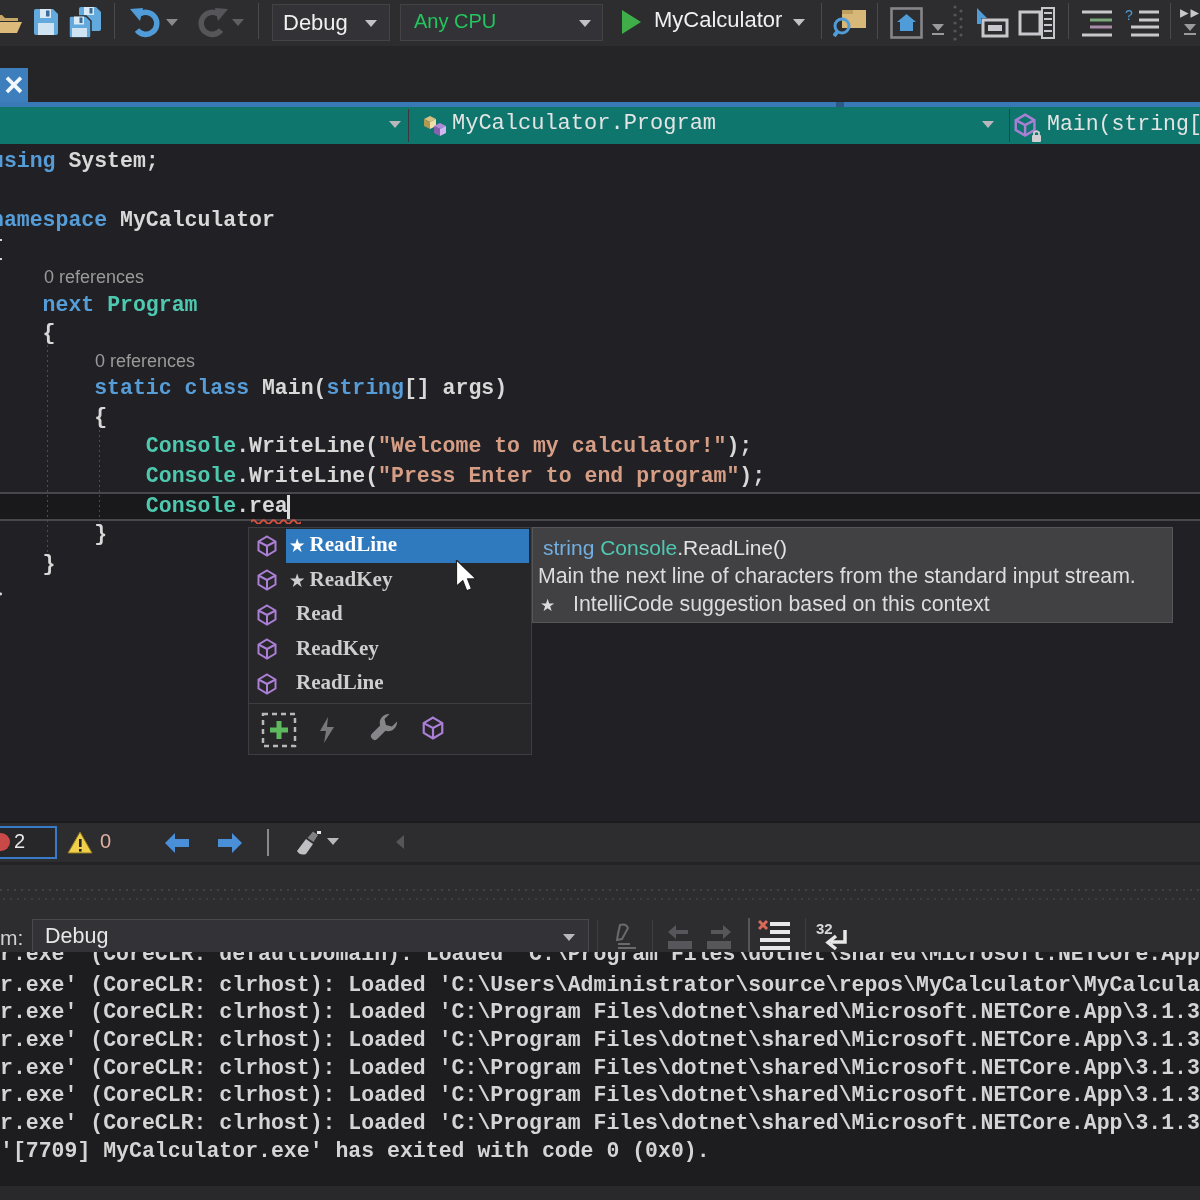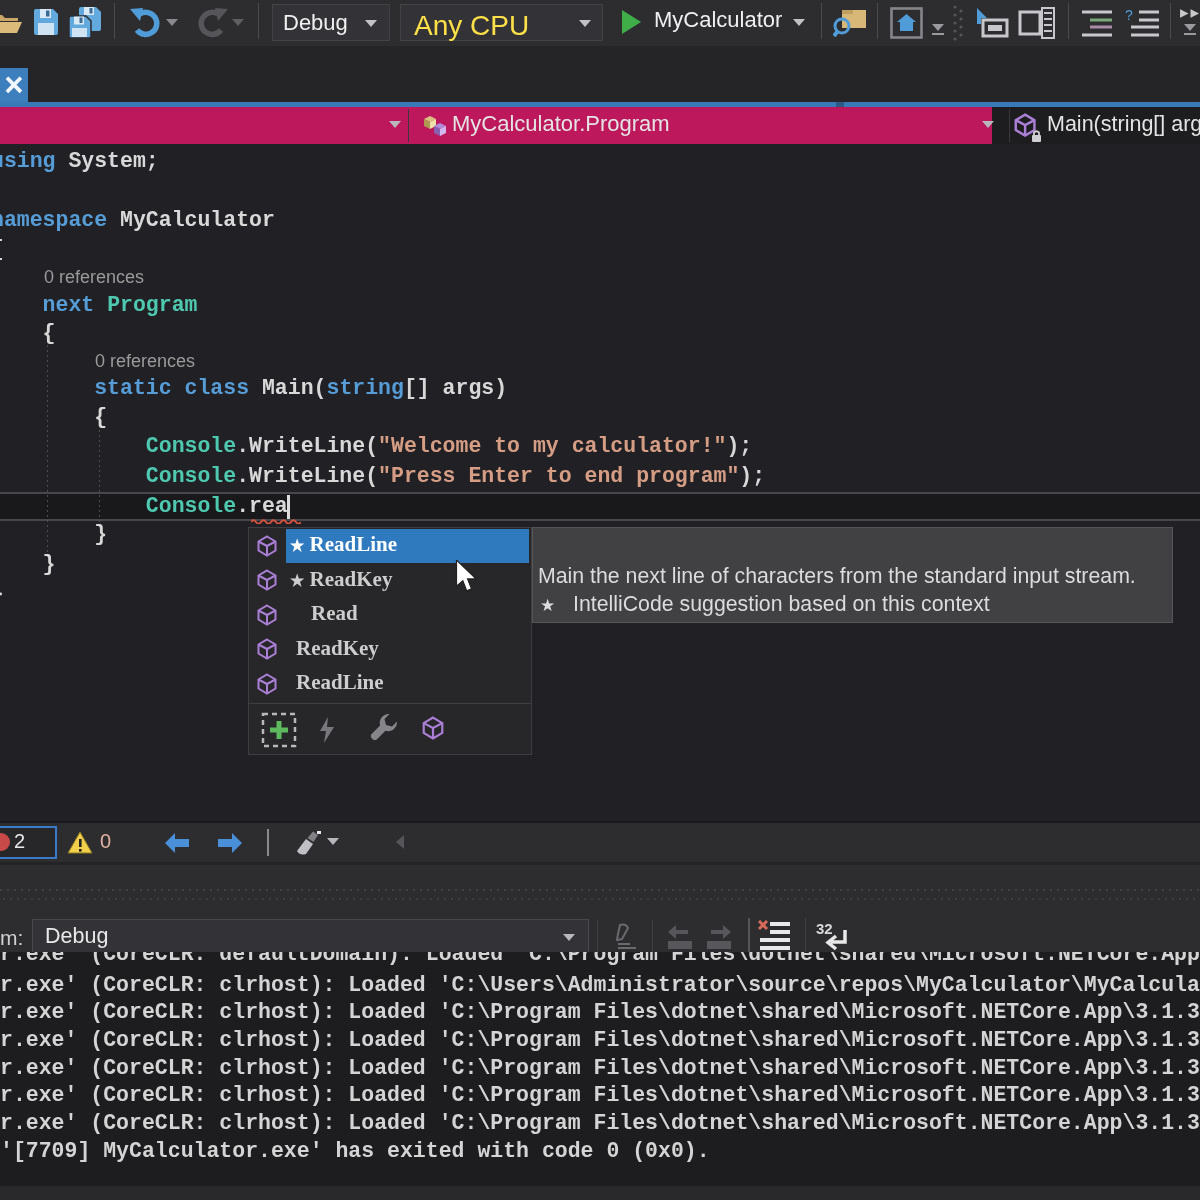--- a/index.html
+++ b/index.html
@@ -61,21 +61,21 @@
   </svg>
   <div class="abs" style="left:232px;top:19px;width:0;height:0;border-left:6px solid transparent;border-right:6px solid transparent;border-top:7px solid #5f5f63;"></div>
   <div class="abs" style="left:258px;top:3px;width:1px;height:36px;background:#4a4a4f;"></div>
 
   <div class="abs" style="left:272px;top:4px;width:118px;height:37px;background:#333337;border:1px solid #434346;">
     <div class="abs" style="left:10px;top:5px;font-size:22px;color:#f0f0f0;">Debug</div>
     <div class="abs" style="left:92px;top:15px;width:0;height:0;border-left:6px solid transparent;border-right:6px solid transparent;border-top:7px solid #c2c2c6;"></div>
   </div>
 
   <div class="abs" style="left:400px;top:4px;width:203px;height:37px;background:#333337;border:1px solid #434346;">
-    <div class="abs" style="left:13px;top:5px;font-size:28px;color:#fde047;">Any CPU</div>
+    <div class="abs" style="left:13px;top:5px;font-size:20px;color:#22c55e;">Any CPU</div>
     <div class="abs" style="left:178px;top:15px;width:0;height:0;border-left:6px solid transparent;border-right:6px solid transparent;border-top:7px solid #c2c2c6;"></div>
   </div>
 
   <div class="abs" style="left:622px;top:10px;width:0;height:0;border-top:12px solid transparent;border-bottom:12px solid transparent;border-left:19px solid #3fae49;"></div>
   <div class="abs" style="left:654px;top:7px;font-size:22px;color:#f0f0f0;">MyCalculator</div>
   <div class="abs" style="left:793px;top:19px;width:0;height:0;border-left:6px solid transparent;border-right:6px solid transparent;border-top:7px solid #c2c2c6;"></div>
   <div class="abs" style="left:821px;top:3px;width:1px;height:36px;background:#4a4a4f;"></div>
 
   <svg class="abs" style="left:833px;top:8px;" width="34" height="30" viewBox="0 0 34 30">
     <rect x="9" y="2" width="24" height="18" fill="#d8b878"></rect>
@@ -143,21 +143,21 @@
 </div>
 
 <div class="abs" style="left:0;top:46px;width:1200px;height:57px;background:#252528;"></div>
 
 <div class="abs" style="left:0;top:68px;width:28px;height:35px;background:#3d7ebd;"></div>
 <div class="abs" style="left:0;top:69px;width:28px;height:32px;color:#f2f8fd;font-size:33px;font-weight:bold;line-height:32px;text-align:center;">×</div>
 
 <div class="abs" style="left:0;top:102px;width:1200px;height:5px;background:#3a79b8;"></div>
 <div class="abs" style="left:836px;top:102px;width:8px;height:5px;background:#2c5a86;"></div>
 
-<div class="abs" id="navbar" style="left:0;top:107px;width:992px;height:37px;background:#be185d;">
+<div class="abs" id="navbar" style="left:0;top:107px;width:1200px;height:37px;background:#0f766e;font-family:Liberation Mono, monospace;">
   <div class="abs" style="left:389px;top:14px;width:0;height:0;border-left:6px solid transparent;border-right:6px solid transparent;border-top:7px solid #b8b8bc;"></div>
   <div class="abs" style="left:408px;top:2px;width:1px;height:33px;background:#3a3a3e;"></div>
 
   <svg class="abs" style="left:423px;top:7px;" width="26" height="24" viewBox="0 0 26 24">
     <path d="M7 2 L13 5 L7 8 L1 5 Z" fill="#d8c080"></path>
     <path d="M1 5 L7 8 L7 15 L1 12 Z" fill="#b09850"></path>
     <path d="M7 8 L13 5 L13 12 L7 15 Z" fill="#efe0a8"></path>
     <path d="M17 9 L23 12 L17 15 L11 12 Z" fill="#b08ad8"></path>
     <path d="M11 12 L17 15 L17 22 L11 19 Z" fill="#8860b0"></path>
     <path d="M17 15 L23 12 L23 19 L17 22 Z" fill="#d0b8ee"></path>
@@ -219,21 +219,21 @@
         <use href="#cube"></use>
       </svg>
     <svg class="abs" style="left:7px;top:110px;" width="22" height="22" viewBox="0 0 22 22">
         <use href="#cube"></use>
       </svg>
     <svg class="abs" style="left:7px;top:145px;" width="22" height="22" viewBox="0 0 22 22">
         <use href="#cube"></use>
       </svg>
     <div class="item" style="left:41px;top:4px;color:#ffffff;"><span style="font-size:16px;">★</span> ReadLine</div>
     <div class="item" style="left:41px;top:39px;color:#cdcdcd;"><span style="font-size:16px;">★</span> ReadKey</div>
-    <div class="item" style="left:62px;top:73px;color:#cdcdcd;">Read</div>
+    <div class="item" style="left:47px;top:73px;color:#cdcdcd;">Read</div>
     <div class="item" style="left:47px;top:108px;color:#cdcdcd;">ReadKey</div>
     <div class="item" style="left:47px;top:142px;color:#cdcdcd;">ReadLine</div>
     <div class="abs" style="left:0;top:175px;width:282px;height:1px;background:#3e3e42;"></div>
 
     <svg class="abs" style="left:12px;top:184px;" width="36" height="36" viewBox="0 0 36 36">
       <g stroke="#b8b8b8" stroke-width="2.5" fill="none" stroke-dasharray="5 4">
         <rect x="2" y="2" width="32" height="32"></rect>
       </g>
       <path d="M18 9 L18 27 M9 18 L27 18" stroke="#5eb85e" stroke-width="5"></path>
     </svg>
@@ -242,20 +242,21 @@
     </svg>
     <svg class="abs" style="left:120px;top:186px;" width="30" height="30" viewBox="0 0 30 30">
       <path d="M28 7.5 A9 9 0 0 1 16.5 16.8 L8.5 24.8 A3.8 3.8 0 0 1 3.1 19.4 L11.1 11.4 A9 9 0 0 1 20.5 0 L15.5 5 L17 11 L23 12.5 Z" fill="#85858a"></path>
     </svg>
     <svg class="abs" style="left:172px;top:188px;" width="24" height="24" viewBox="0 0 22 22">
         <use href="#cube"></use>
       </svg>
   </div>
 
   <div class="abs" style="left:532px;top:383px;width:641px;height:96px;background:#414144;border:1px solid #565659;">
+    <div class="abs" style="left:10px;top:8px;font-size:21px;white-space:nowrap;"><span style="color:#72aee0;">string</span><span style="color:#4ec9b0;"> Console</span><span style="color:#e2e2e2;">.ReadLine()</span></div>
     <div class="abs" style="left:5px;top:36px;font-size:21.3px;color:#dcdcdc;white-space:nowrap;">Main the next line of characters from the standard input stream.</div>
     <div class="abs" style="left:7px;top:64px;font-size:21.3px;color:#dcdcdc;white-space:nowrap;"><span style="font-size:17px;">★</span>&nbsp;&nbsp; IntelliCode suggestion based on this context</div>
   </div>
 
   <svg class="abs" style="left:455px;top:416px;" width="24" height="36" viewBox="0 0 16 24">
     <path d="M1 0 L1 17.5 L5.2 13.8 L7.8 20.5 L11 19.2 L8.4 12.6 L14 12.6 Z" fill="#ffffff" stroke="#222" stroke-width="0.8"></path>
   </svg>
 </div>
 
 <svg width="0" height="0" style="position:absolute;">

